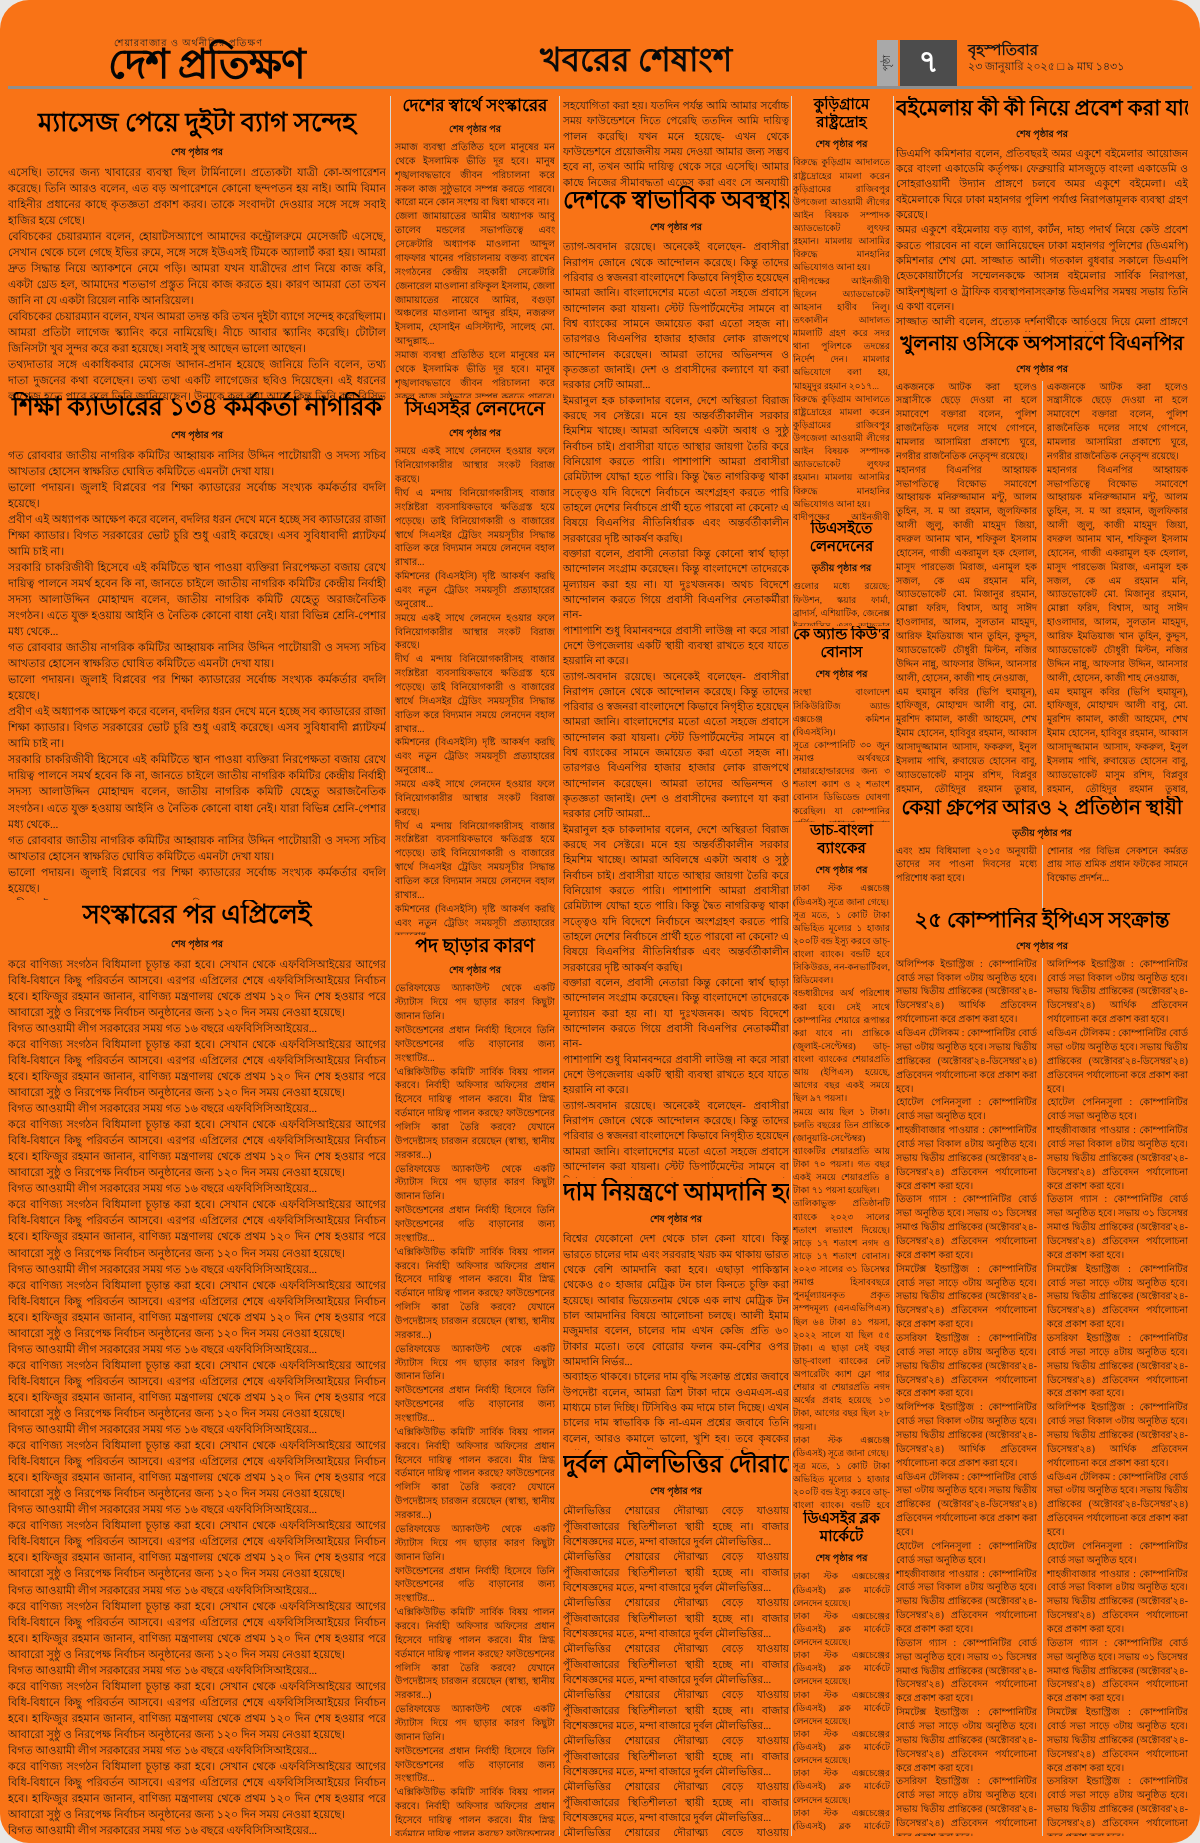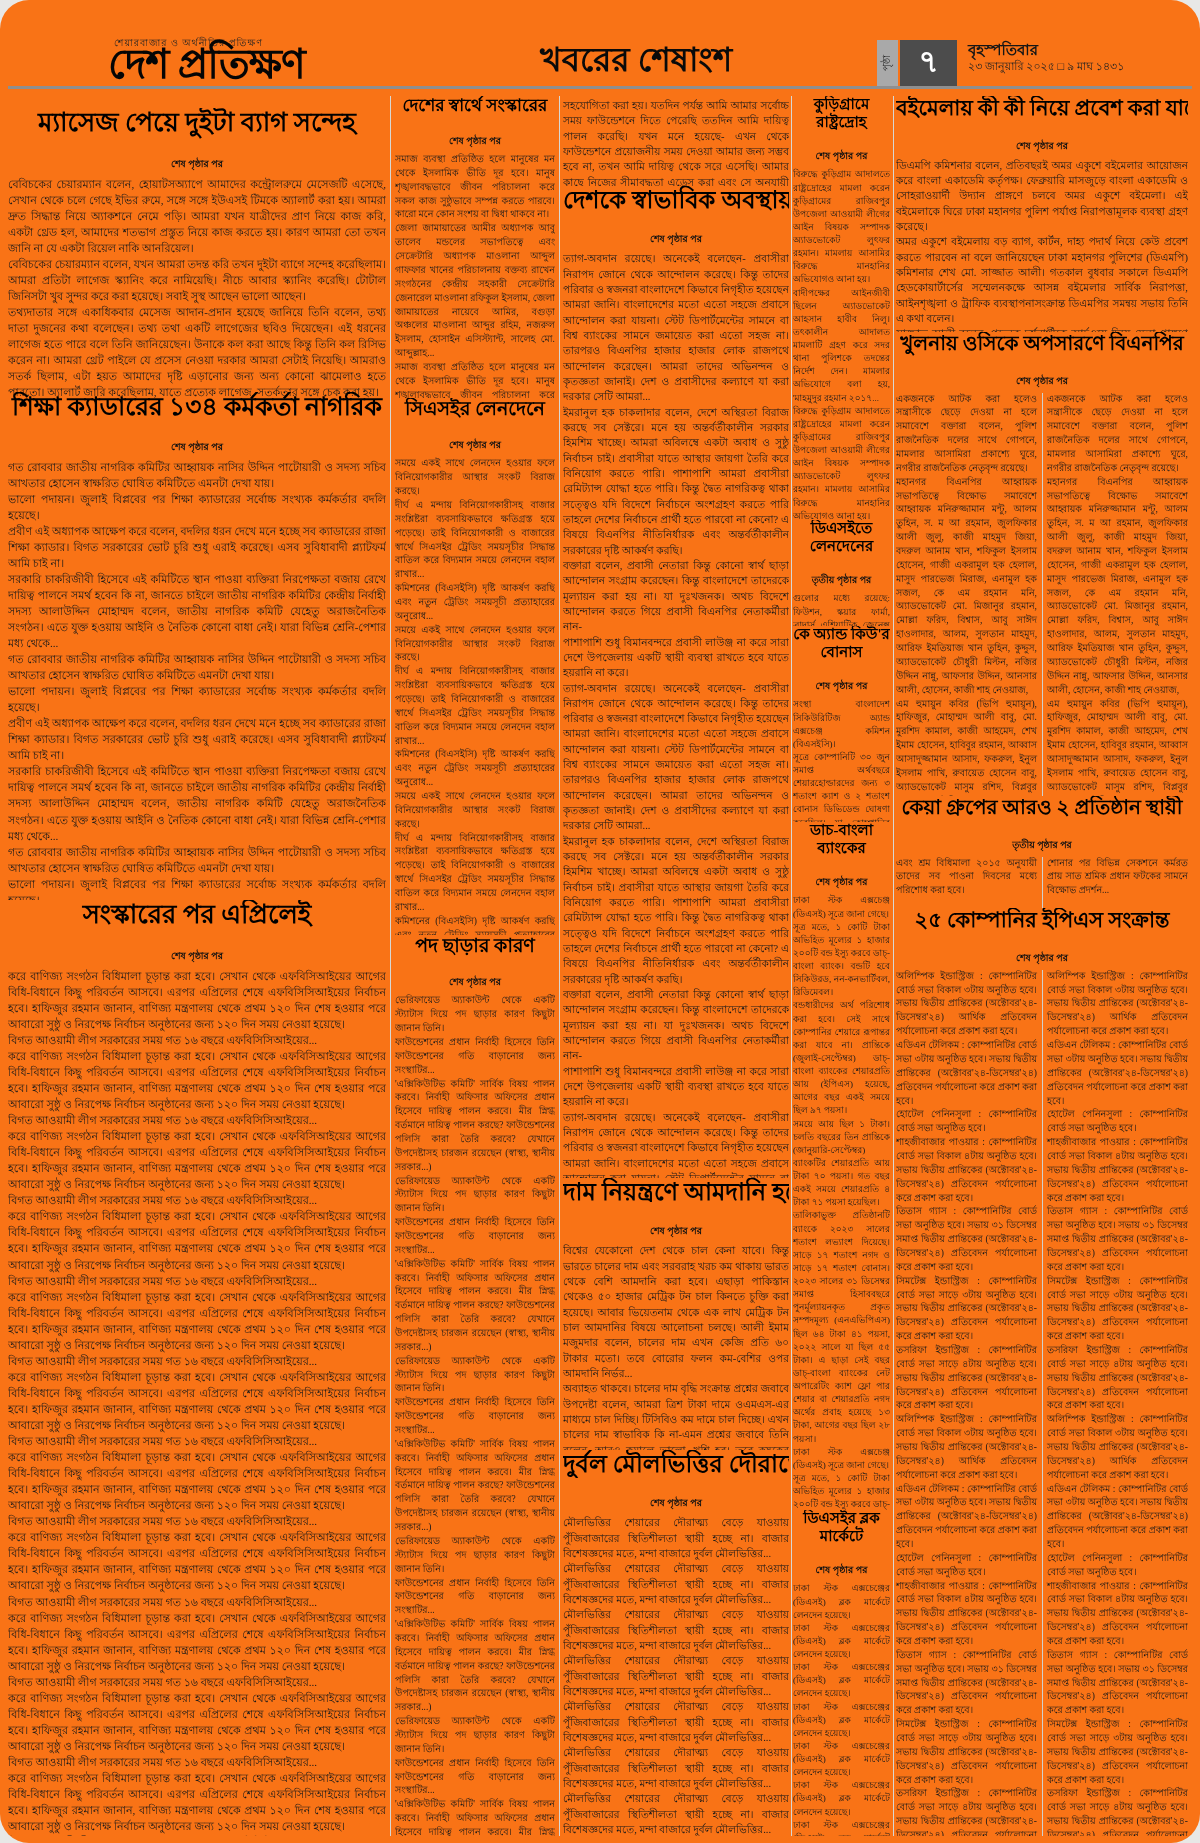--- a/index.html
+++ b/index.html
@@ -20,21 +20,21 @@
   .date-block{position:absolute;left:968px;top:41px;line-height:1.25;}
   .date-day{font-size:15px;font-weight:700;}
   .date-line{font-size:11px;color:#222;}
   .header-rule{position:absolute;left:8px;top:86px;width:1184px;height:3px;background:#8f8f8f;}
   
   .vline{position:absolute;top:96px;height:1740px;width:1px;background:#d7d7d4;}
   
   .article{position:absolute;display:flex;flex-direction:column;overflow:hidden;}
   .hl{margin:0 0 2px 0;padding:0;text-align:center;font-weight:800;color:#000;line-height:1.18;
       white-space:nowrap;overflow:hidden;flex:0 0 auto;}
-  .cont{flex:0 0 auto;text-align:center;font-size:9.5px;font-weight:700;color:#111;margin:16px 0 4px 0;}
+  .cont{flex:0 0 auto;text-align:center;font-size:9.5px;font-weight:700;color:#111;margin:4px 0 4px 0;}
   .body{flex:1 1 auto;overflow:hidden;text-align:justify;line-height:1.46;color:#191919;}
   .body p{margin:0;padding:0;}
   .cols2{column-count:2;column-gap:10px;column-rule:1px solid #d0d0cd;}
   .s26{font-size:26px;} .s25{font-size:25px;} .s24{font-size:24px;}
   .s21{font-size:21px;} .s20{font-size:20px;} .s19{font-size:19px;text-align:center;}
   .s17{font-size:17px;} .s15{font-size:15px;white-space:normal;}
   .fs11{font-size:11px;} .fs105{font-size:10.5px;} .fs95{font-size:9.5px;} .fs9{font-size:9px;}
 </style>
 </head>
 <body>
@@ -56,20 +56,21 @@
 
   <div class="vline" style="left:390px"></div>
   <div class="vline" style="left:559px"></div>
   <div class="vline" style="left:791px"></div>
   <div class="vline" style="left:893px"></div>
 
   <section class="article" style="left:8px;top:108px;width:378px;height:296px">
     <h2 class="hl s26">ম্যাসেজ পেয়ে দুইটা ব্যাগ সন্দেহ</h2>
     <div class="cont">শেষ পৃষ্ঠার পর</div>
     <div class="body fs11">
+        <p>এসেছি। তাদের জন্য খাবারের ব্যবস্থা ছিল টার্মিনালে। প্রত্যেকটা যাত্রী কো-অপারেশন করেছে। তিনি আরও বলেন, এত বড় অপারেশনে কোনো ছন্দপতন হয় নাই। আমি বিমান বাহিনীর প্রধানের কাছে কৃতজ্ঞতা প্রকাশ করব। তাকে সংবাদটা দেওয়ার সঙ্গে সঙ্গে সবাই হাজির হয়ে গেছে।</p>
         <p>বেবিচকের চেয়ারম্যান বলেন, হোয়াটসঅ্যাপে আমাদের কন্ট্রোলরুমে মেসেজটি এসেছে, সেখান থেকে চলে গেছে ইভির রুমে, সঙ্গে সঙ্গে ইউএসই টিমকে অ্যালার্ট করা হয়। আমরা দ্রুত সিদ্ধান্ত নিয়ে অ্যাকশনে নেমে পড়ি। আমরা যখন যাত্রীদের প্রাণ নিয়ে কাজ করি, একটা থ্রেড হল, আমাদের শতভাগ প্রস্তুত নিয়ে কাজ করতে হয়। কারণ আমরা তো তখন জানি না যে একটা রিয়েল নাকি আনরিয়েল।</p>
         <p>বেবিচকের চেয়ারম্যান বলেন, যখন আমরা তদন্ত করি তখন দুইটা ব্যাগে সন্দেহ করেছিলাম। আমরা প্রতিটা লাগেজ স্ক্যানিং করে নামিয়েছি। নীচে আবার স্ক্যানিং করেছি। টোটাল জিনিসটা খুব সুন্দর করে করা হয়েছে। সবাই সুস্থ আছেন ভালো আছেন।</p>
         <p>তথ্যদাতার সঙ্গে একাধিকবার মেসেজ আদান-প্রদান হয়েছে জানিয়ে তিনি বলেন, তথ্য দাতা দুজনের কথা বলেছেন। তথ্য তথা একটি লাগেজের ছবিও দিয়েছেন। এই ধরনের লাগেজ হতে পারে বলে তিনি জানিয়েছেন। উনাকে কল করা আছে কিন্তু তিনি কল রিসিভ করেন না। আমরা থ্রেট পাইলে যে প্রসেস নেওয়া দরকার আমরা সেটাই নিয়েছি। আমরাও সতর্ক ছিলাম, এটা হয়ত আমাদের দৃষ্টি এড়ানোর জন্য অন্য কোনো ঝামেলাও হতে পারতো। অ্যালার্ট জারি করেছিলাম, যাতে প্রত্যেক লাগেজ, সতর্কতার সঙ্গে চেক করা হয়।</p>
       </div>
   </section>
 
   <section class="article" style="left:8px;top:392px;width:378px;height:508px">
     <h2 class="hl s25">শিক্ষা ক্যাডারের ১৩৪ কর্মকর্তা নাগরিক</h2>
     <div class="cont">শেষ পৃষ্ঠার পর</div>
     <div class="body fs11">

